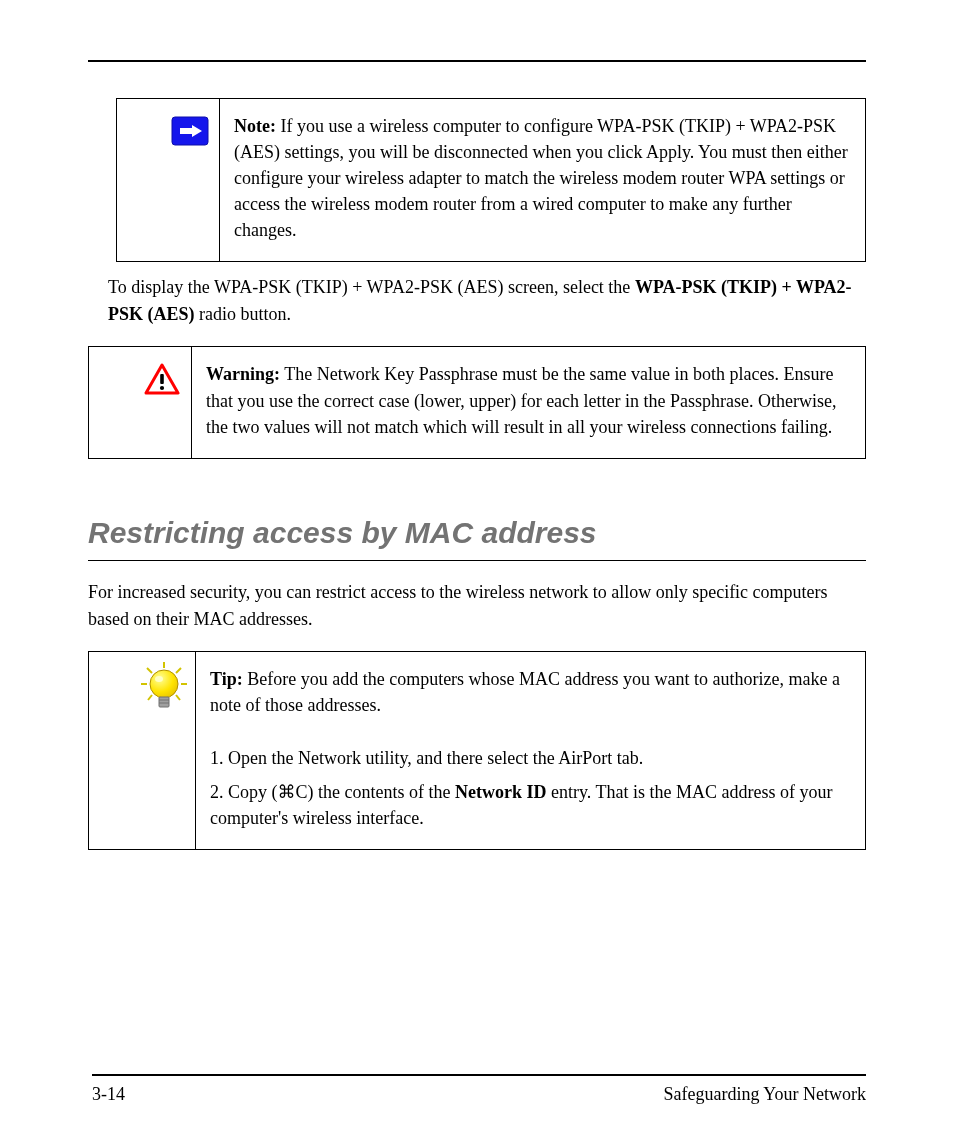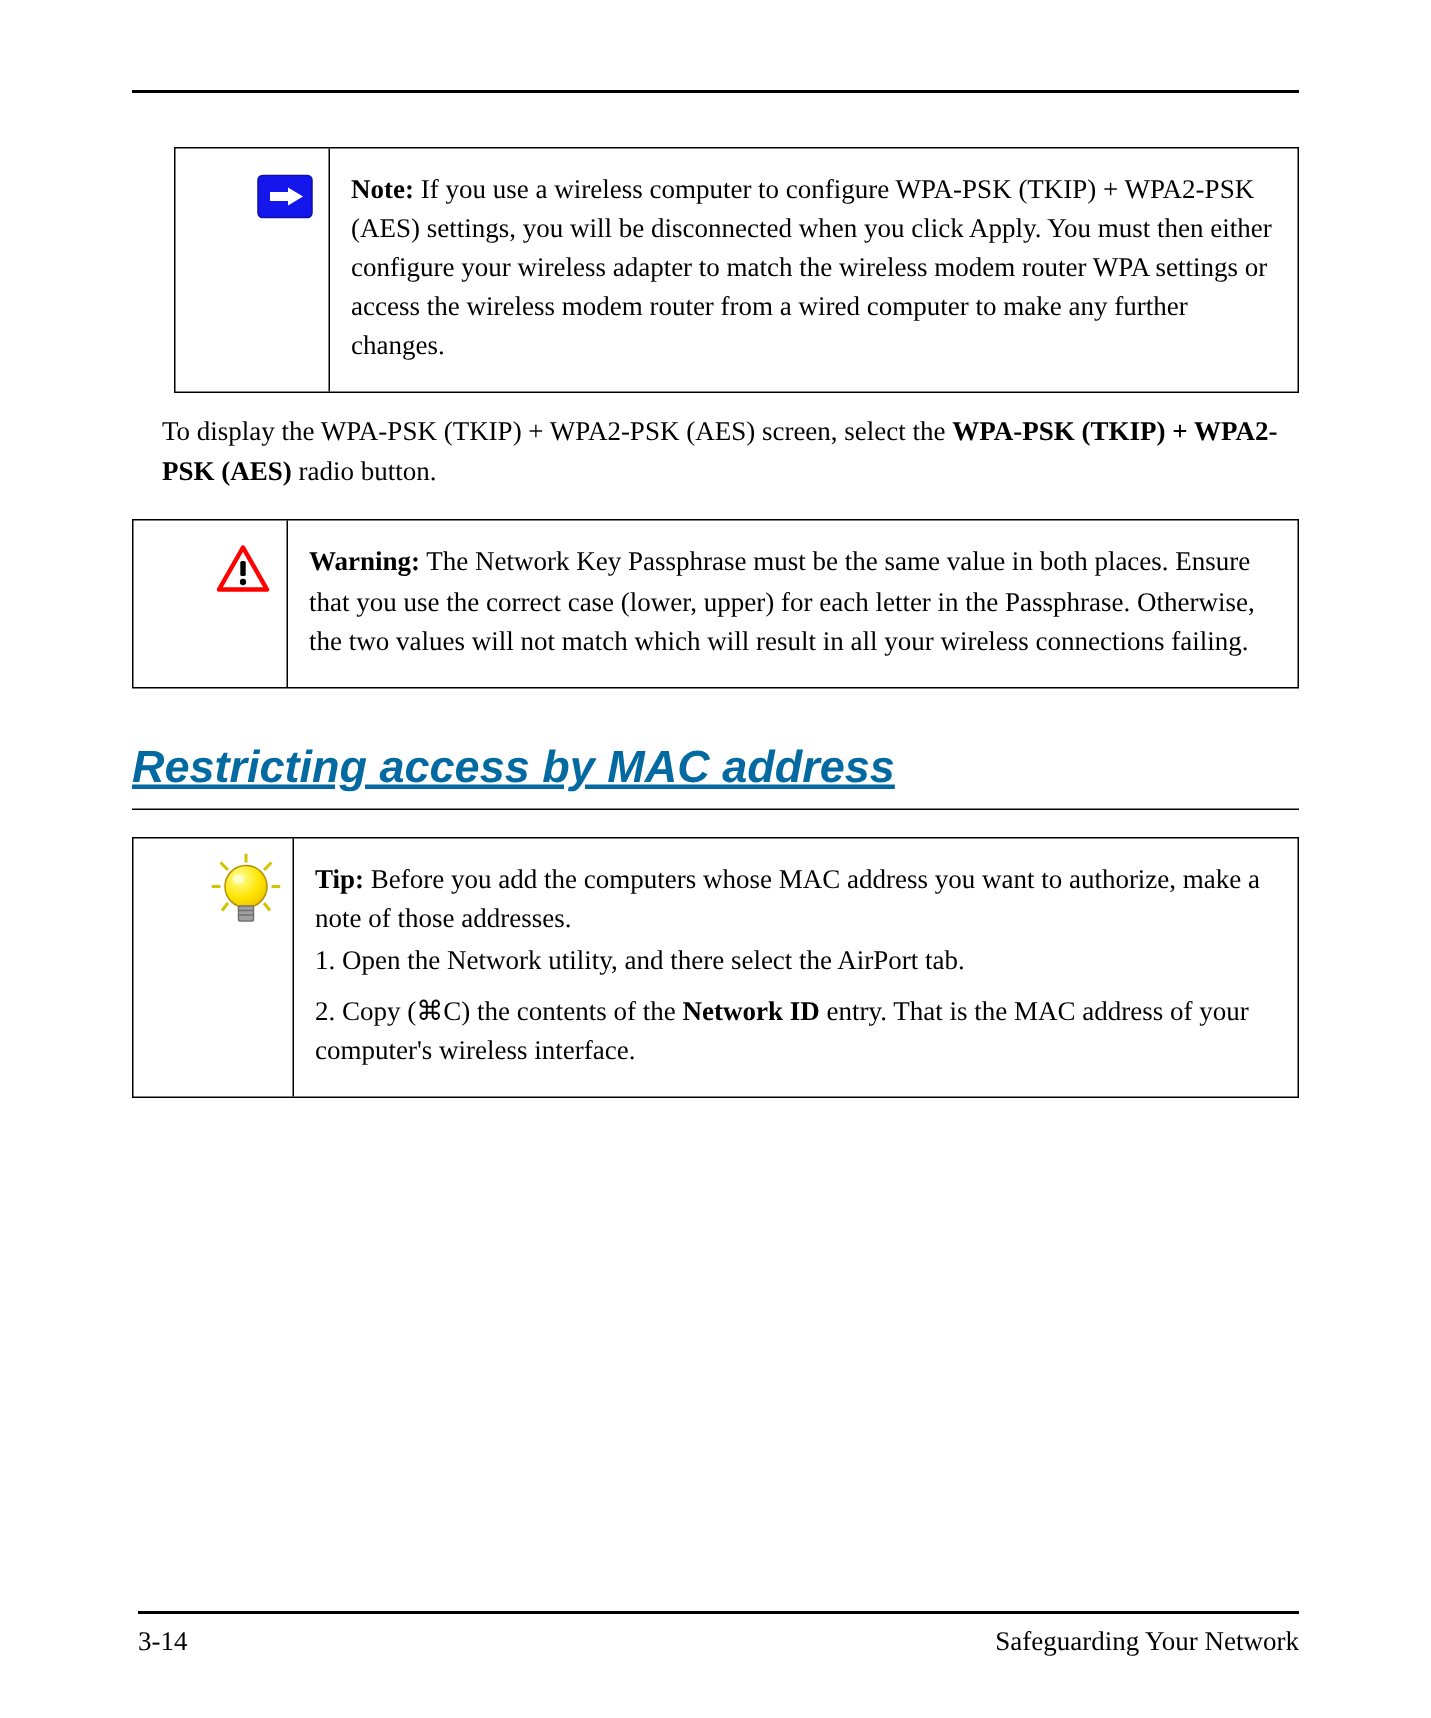--- a/index.html
+++ b/index.html
@@ -4,21 +4,21 @@
 <style>
   * { box-sizing: border-box; margin: 0; padding: 0; }
   html, body { width: 954px; height: 1145px; background: #fff; font-family: "Times New Roman", Times, serif; color: #000; }
   .page { position: relative; width: 954px; height: 1145px; padding: 60px 88px 40px 88px; }
   .hr-top { border-top: 2px solid #000; margin-bottom: 36px; }
   .note-box { border: 1.5px solid #000; display: flex; padding-left: 43px; }
   .note-icon-cell { width: 60px; border-right: 1.5px solid #000; display: flex; align-items: flex-start; justify-content: center; padding-top: 16px; }
   .note-text-cell { flex: 1; padding: 14px 14px 18px 14px; font-size: 18px; line-height: 1.45; }
   .para { font-size: 18px; line-height: 1.5; margin: 18px 0; }
   .indent { margin-left: 20px; }
-  .h2 { font-size: 30px; font-weight: bold; font-style: italic; font-family: Arial, Helvetica, sans-serif; margin-top: 36px; margin-bottom: 10px; color: #0369a1; text-decoration: underline; }
+  .h2 { font-size: 30px; font-weight: bold; font-style: italic; font-family: Arial, Helvetica, sans-serif; margin-top: 57px; margin-bottom: 10px; color: #737373; }
   .h2-rule { border-top: 1.5px solid #000; margin-bottom: 18px; }
   .footer { position: absolute; left: 92px; right: 88px; bottom: 40px; }
   .footer-rule { border-top: 2px solid #000; margin-bottom: 8px; }
   .footer-row { display: flex; justify-content: space-between; font-size: 18px; }
   .bold { font-weight: bold; }
   svg { display: block; }
 </style>
 </head>
 <body>
 
@@ -56,20 +56,21 @@
       </span>
     </div>
     <div class="note-text-cell">
       <span class="bold">Warning:</span><span> The Network Key Passphrase must be the same value in both places. Ensure that you use the correct case (lower, upper) for each letter in the Passphrase. Otherwise, the two values will not match which will result in all your wireless connections failing.</span>
     </div>
   </div>
 
   <h2 class="h2">Restricting access by MAC address</h2>
   <div class="h2-rule"></div>
 
+  <p class="para">For increased security, you can restrict access to the wireless network to allow only specific computers based on their MAC addresses.</p>
 
   <div class="note-box" style="margin-top:14px;">
     <div class="note-icon-cell" style="width:64px; padding-top:10px;">
       <span>
         <svg width="46" height="50" viewBox="0 0 46 50">
           <g stroke="#d2c300" stroke-width="2">
             <line x1="23" y1="0" x2="23" y2="6"></line>
             <line x1="6" y1="6" x2="11" y2="11"></line>
             <line x1="40" y1="6" x2="35" y2="11"></line>
             <line x1="0" y1="22" x2="6" y2="22"></line>
@@ -84,21 +85,21 @@
           </radialGradient>
           <circle cx="23" cy="22" r="14" fill="url(#bulbg)" stroke="#b09000" stroke-width="1"></circle>
           <ellipse cx="18" cy="17" rx="4" ry="3" fill="#ffffcc" opacity="0.9"></ellipse>
           <rect x="18" y="35" width="10" height="10" rx="1" fill="#a0a0a0" stroke="#707070" stroke-width="1"></rect>
           <line x1="18" y1="38" x2="28" y2="38" stroke="#707070" stroke-width="1"></line>
           <line x1="18" y1="41" x2="28" y2="41" stroke="#707070" stroke-width="1"></line>
         </svg>
       </span>
     </div>
     <div class="note-text-cell">
-      <p style="margin-bottom:2px;">
+      <p style="margin-bottom:27px;">
         <span class="bold">Tip:</span><span> Before you add the computers whose MAC address you want to authorize, make a note of those addresses. </span>
       </p>
       <p style="margin-bottom:8px;">1. Open the Network utility, and there select the AirPort tab.</p>
       <p>
         <span>2. Copy (⌘C) the contents of the </span><span class="bold">Network ID</span><span> entry. That is the MAC address of your computer's wireless interface.</span>
       </p>
     </div>
   </div>
 
   <div class="footer">

